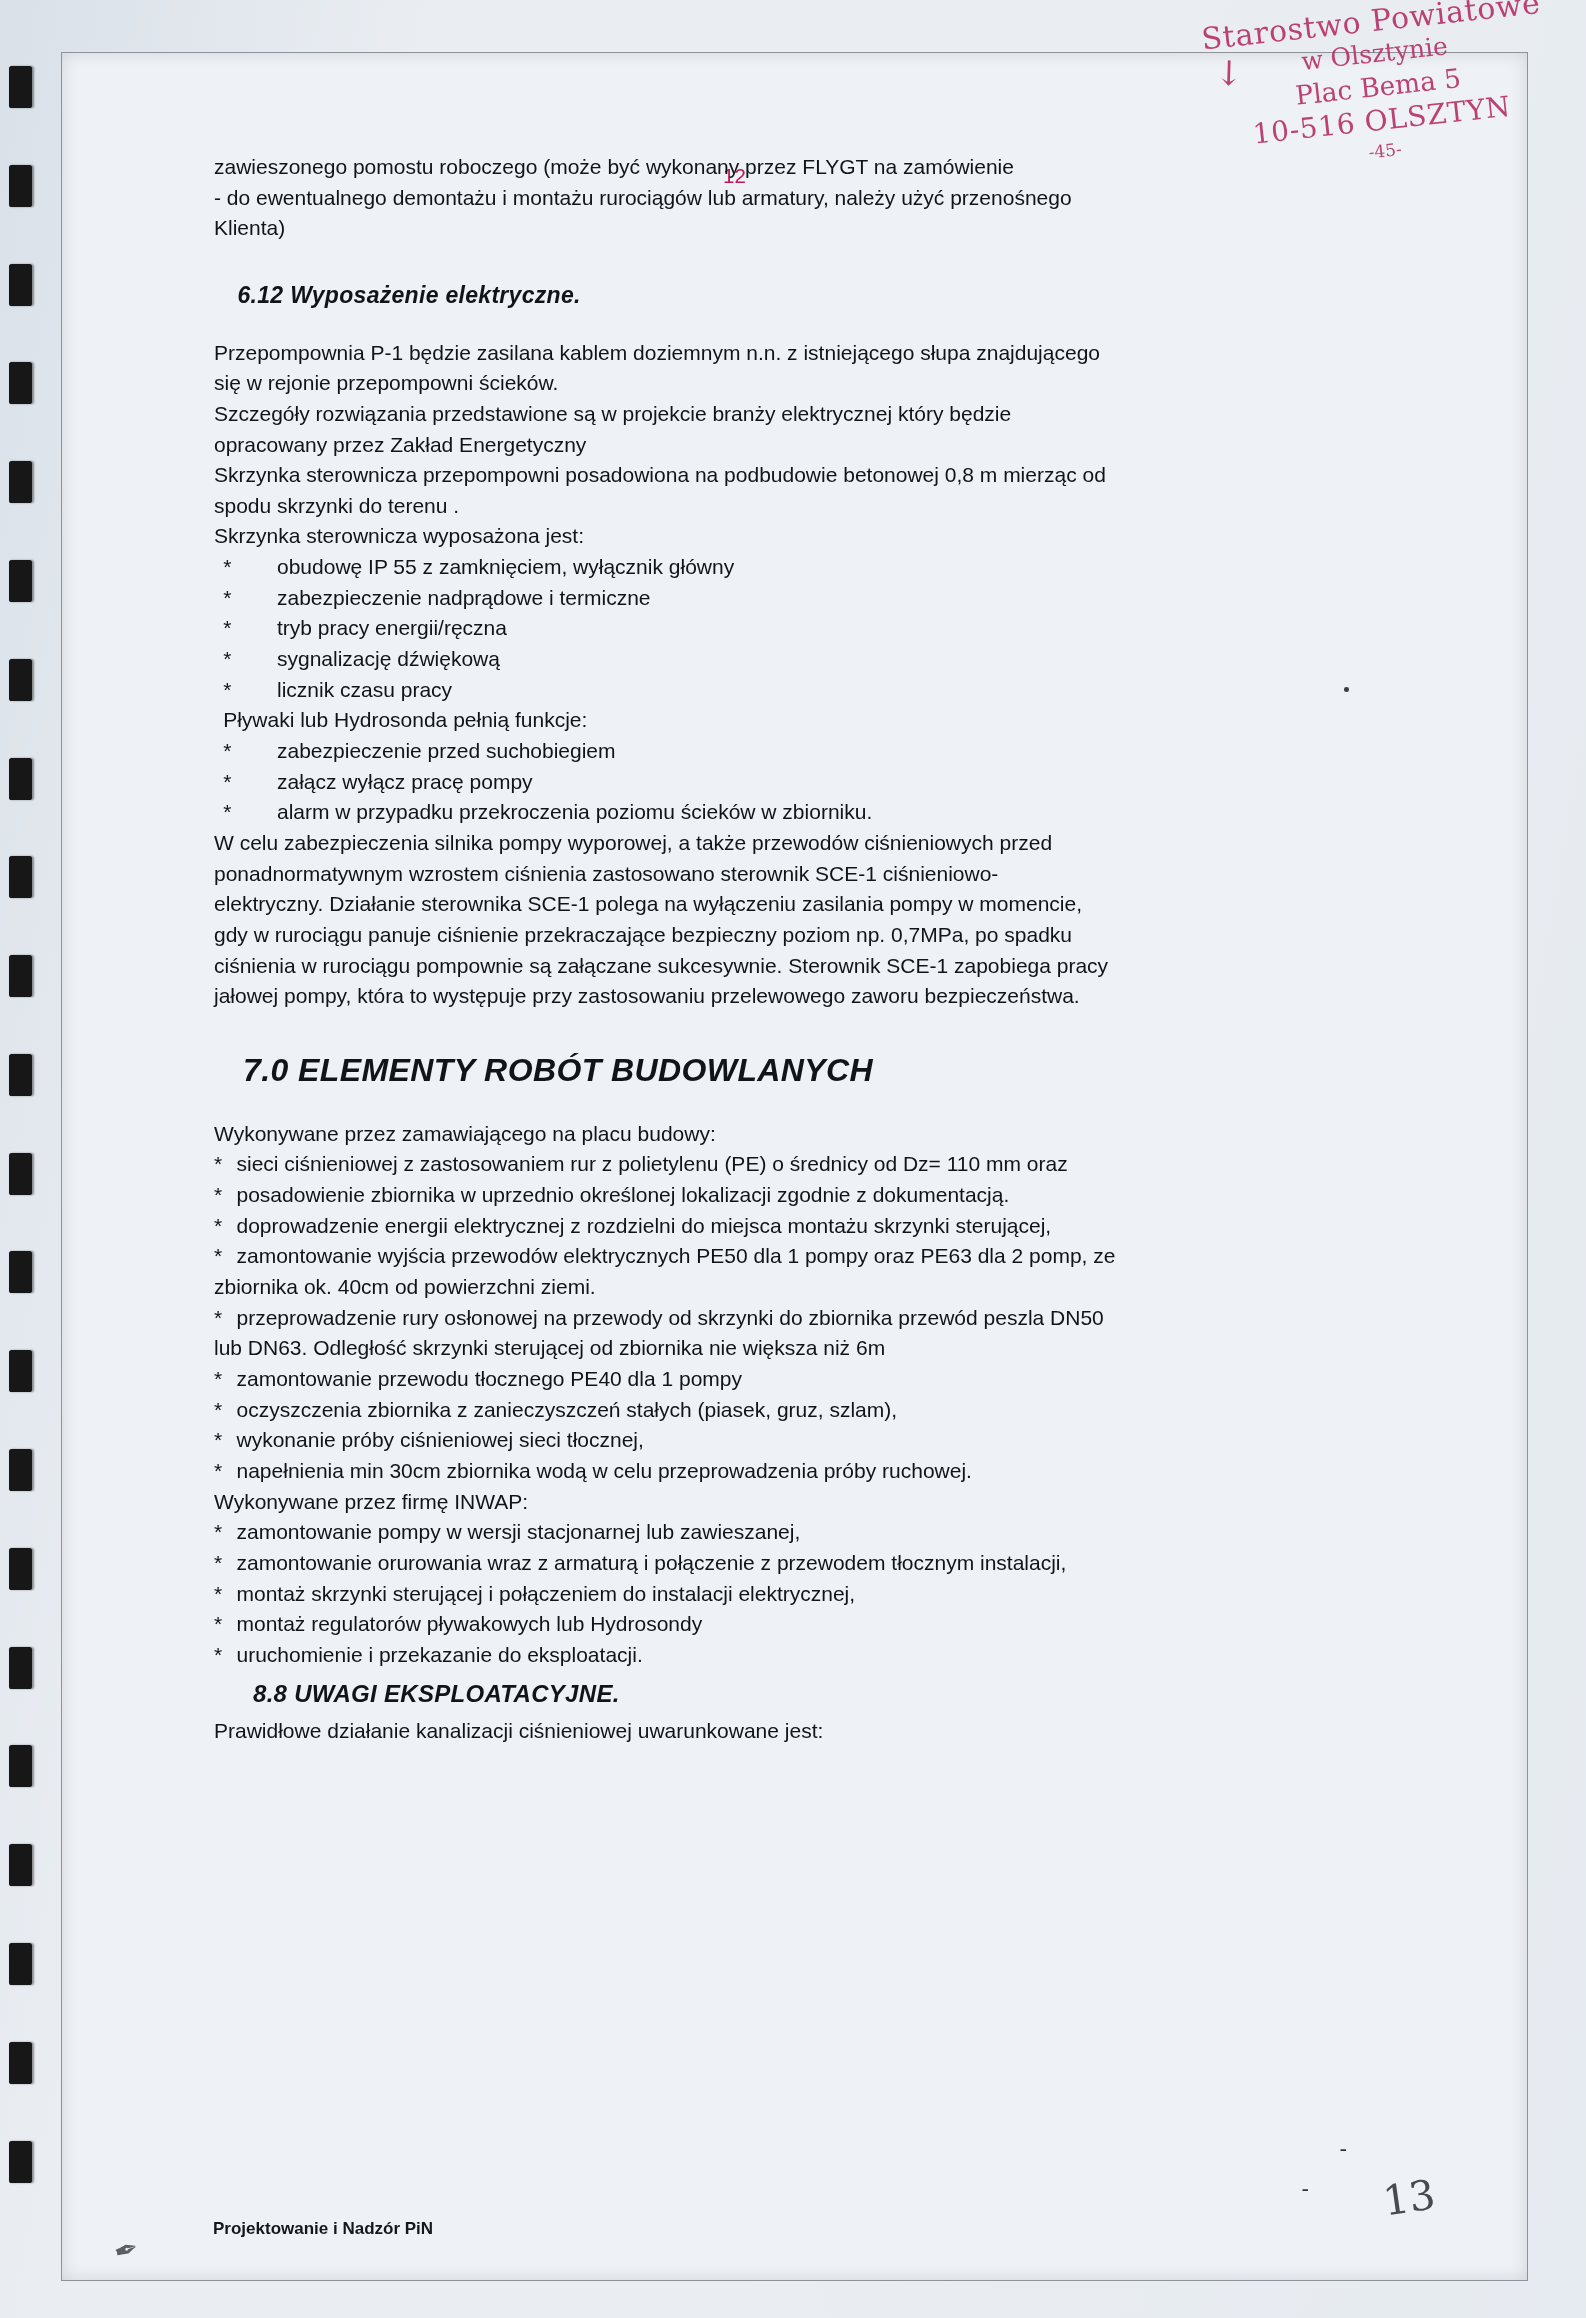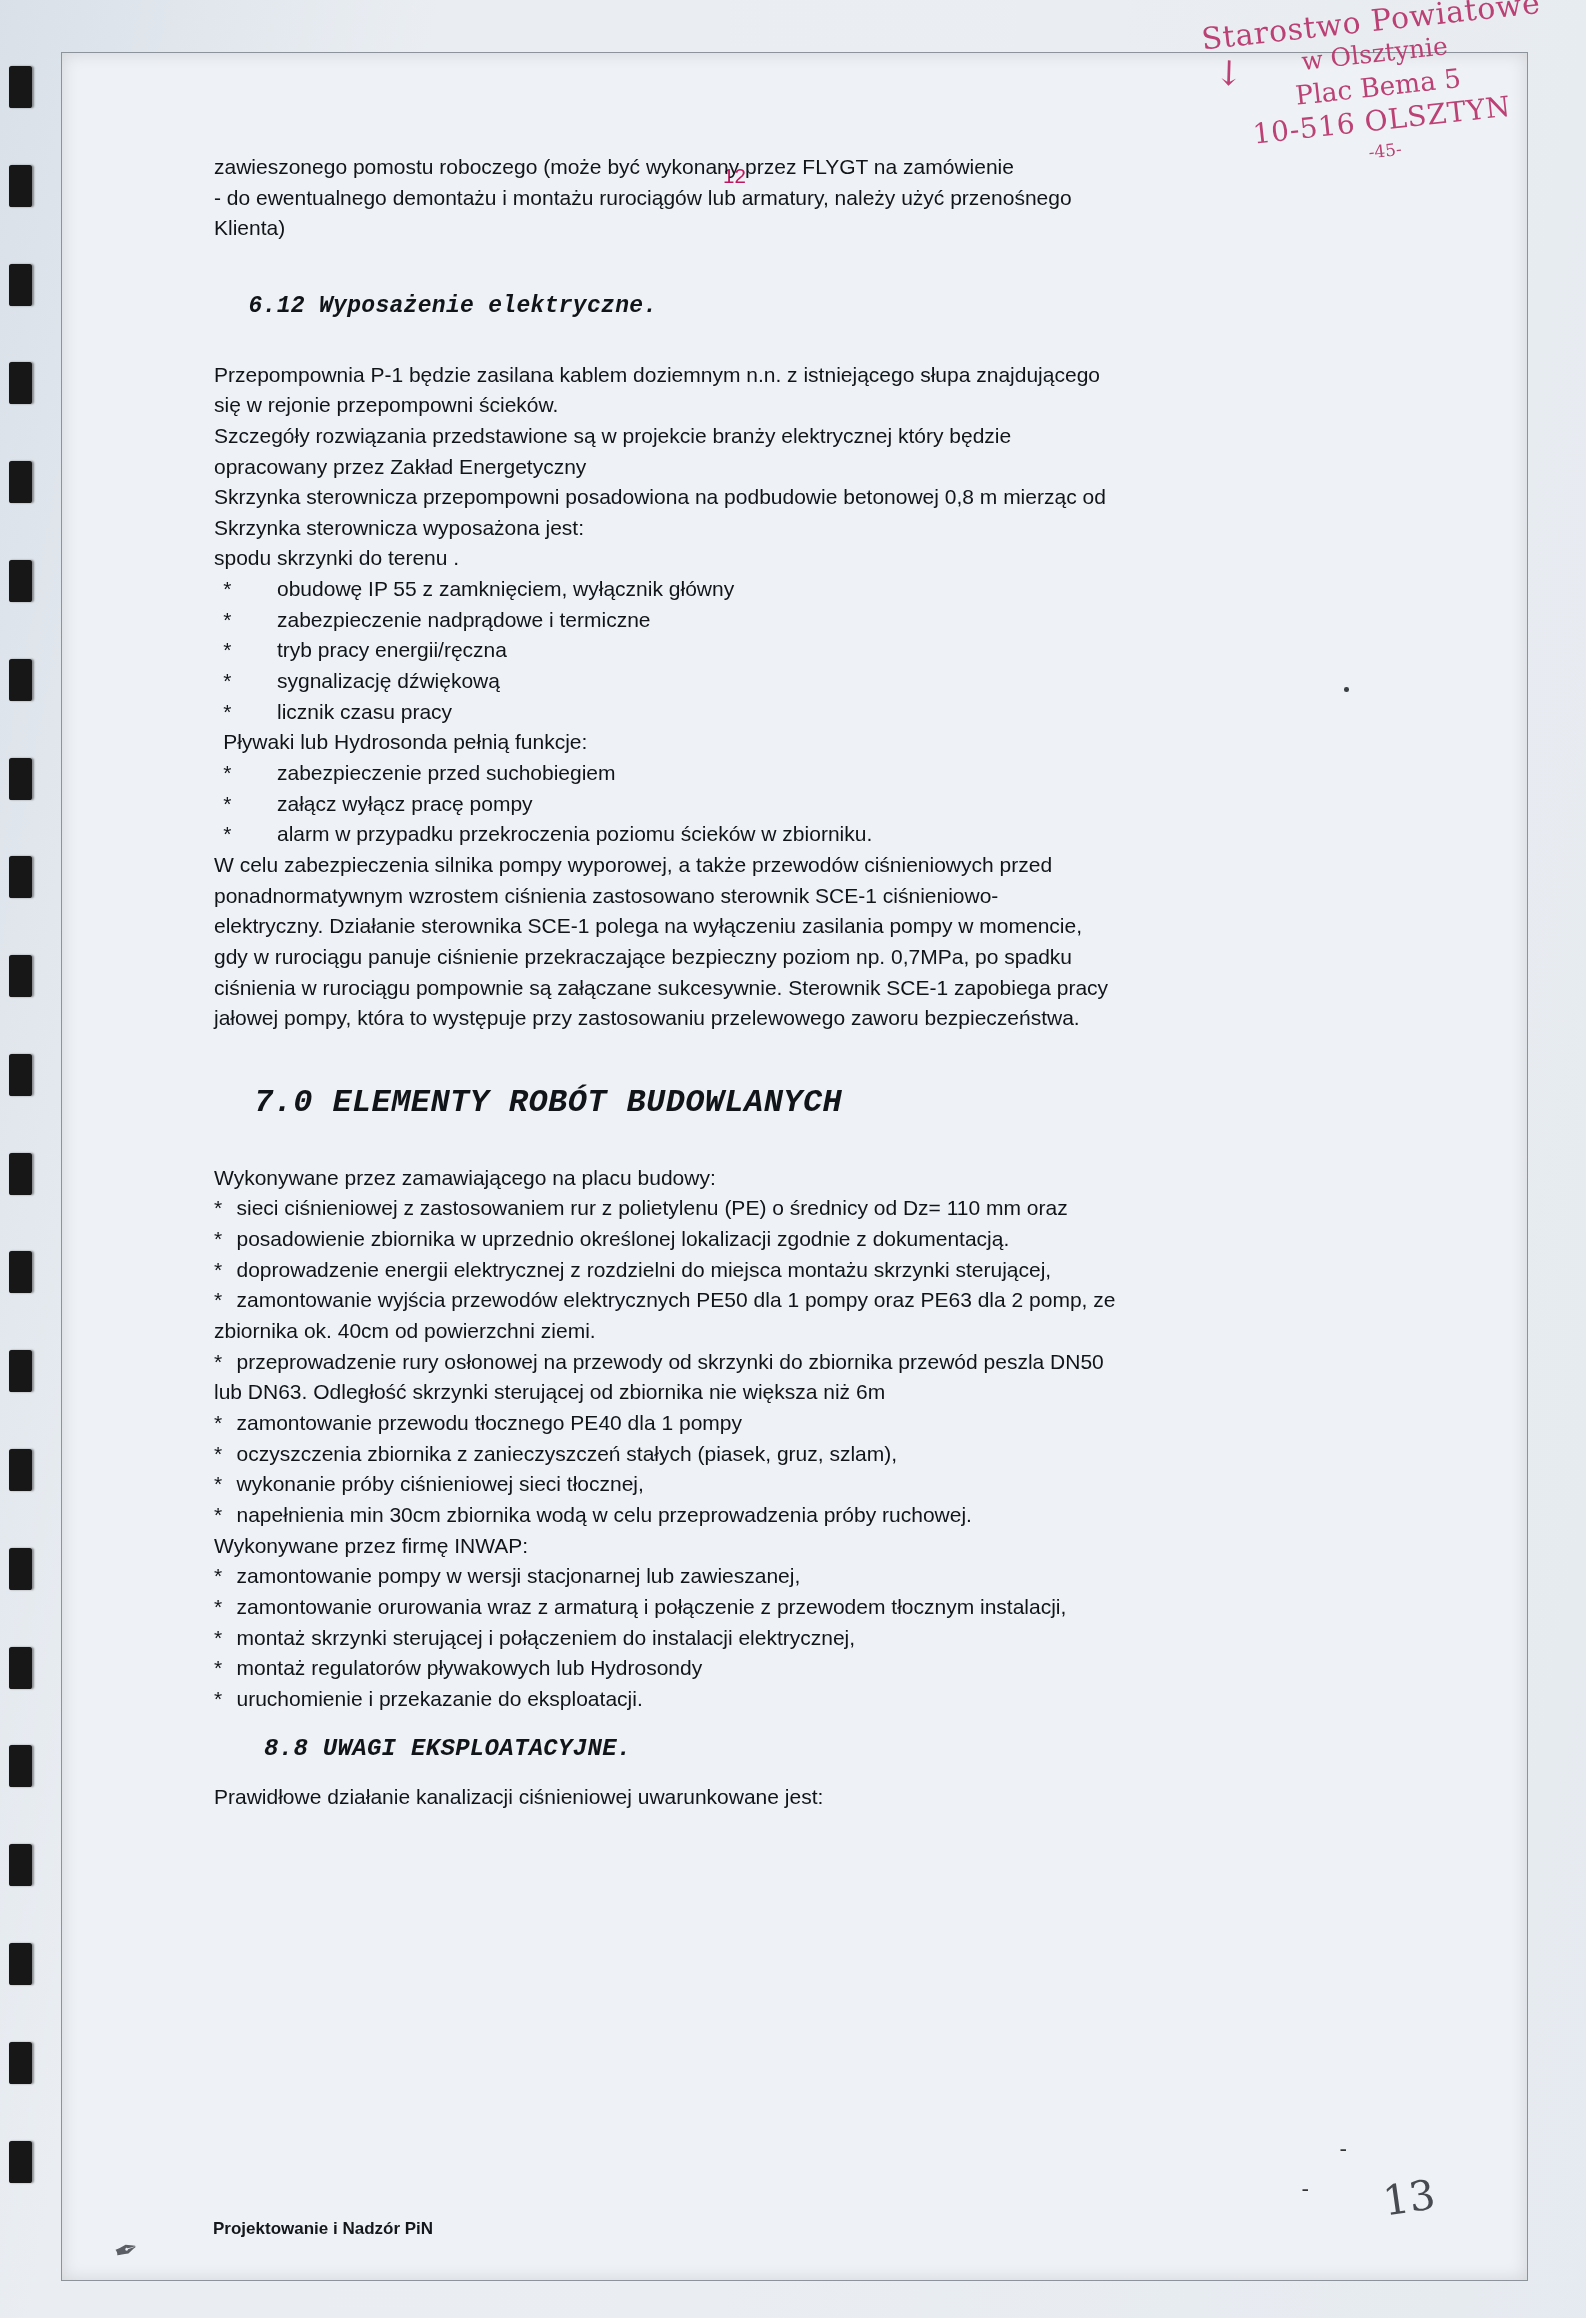--- a/index.html
+++ b/index.html
@@ -104,27 +104,26 @@
     color: #be185d;
   }
 
   p.para {
     margin: 0;
   }
   .gap-m { height: 20px; }
   .gap-l { height: 30px; }
 
   h2.heading {
-    margin: 16px;
+    margin: 5px;
     font-size: 23px;
     font-weight: bold;
     font-style: italic;
     letter-spacing: 0.3px;
     padding-left: 18.5px;
-    font-family: Liberation Mono, monospace;
   }
   h2.heading.big {
     font-size: 32px;
     font-style: italic;
     padding-left: 24px;
     letter-spacing: 0.4px;
   }
   h2.heading.sub {
     font-size: 24px;
     font-style: italic;
@@ -250,22 +249,22 @@
 
       <div class="gap-l"></div>
       <h2 class="heading">6.12  Wyposażenie  elektryczne.</h2>
       <div class="gap-m"></div>
 
       <p class="para">Przepompownia P-1 będzie zasilana kablem doziemnym n.n. z istniejącego słupa znajdującego</p>
       <p class="para">się w rejonie przepompowni ścieków.</p>
       <p class="para">Szczegóły rozwiązania przedstawione są w projekcie branży elektrycznej który będzie</p>
       <p class="para">opracowany przez Zakład Energetyczny</p>
       <p class="para"> Skrzynka sterownicza przepompowni posadowiona na podbudowie betonowej 0,8 m mierząc od</p>
+      <p class="para">spodu skrzynki do terenu .</p>
       <p class="para"> Skrzynka sterownicza wyposażona jest:</p>
-      <p class="para">spodu skrzynki do terenu .</p>
 
       <div class="starline">
         <span class="st">*</span>
         <span class="tx">obudowę IP 55 z zamknięciem, wyłącznik główny</span>
       </div>
       <div class="starline">
         <span class="st">*</span>
         <span class="tx">zabezpieczenie nadprądowe i termiczne</span>
       </div>
       <div class="starline">

